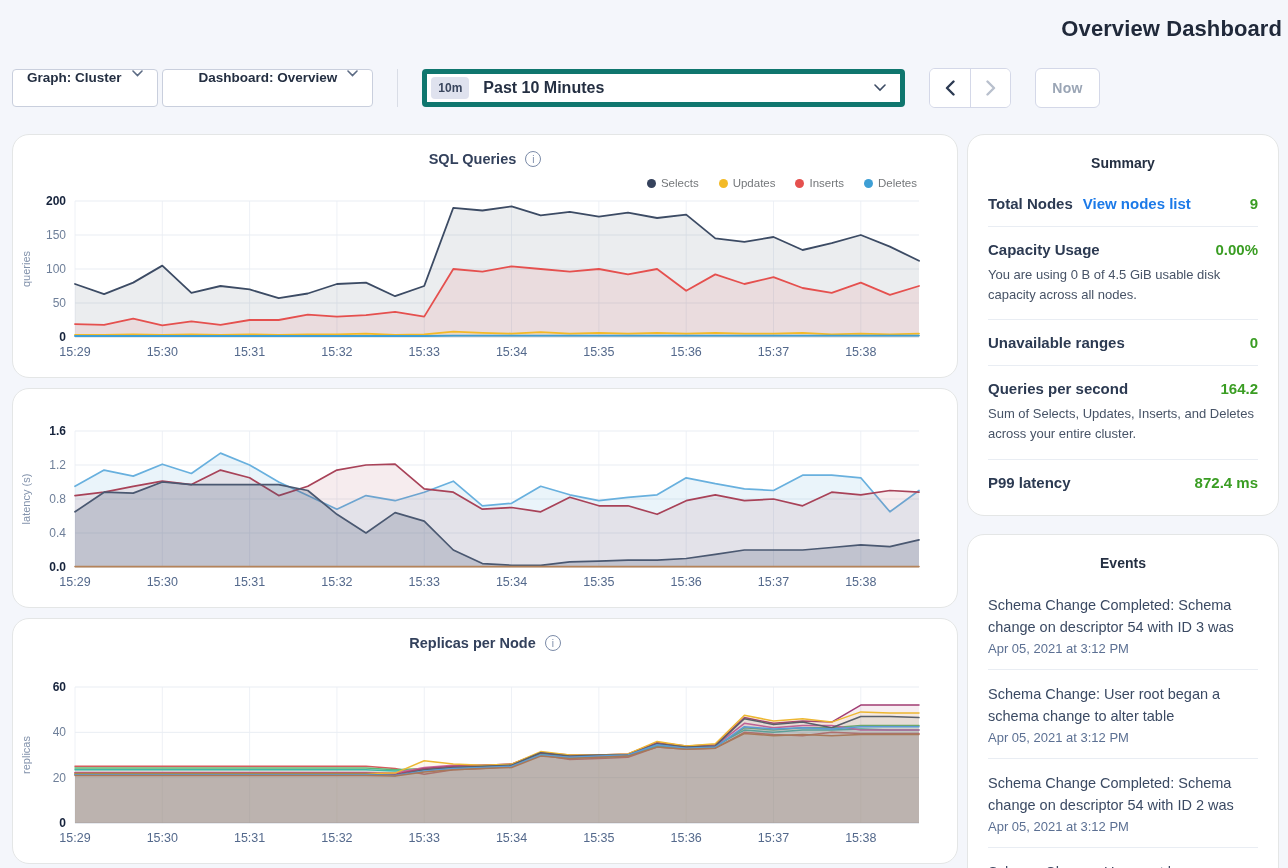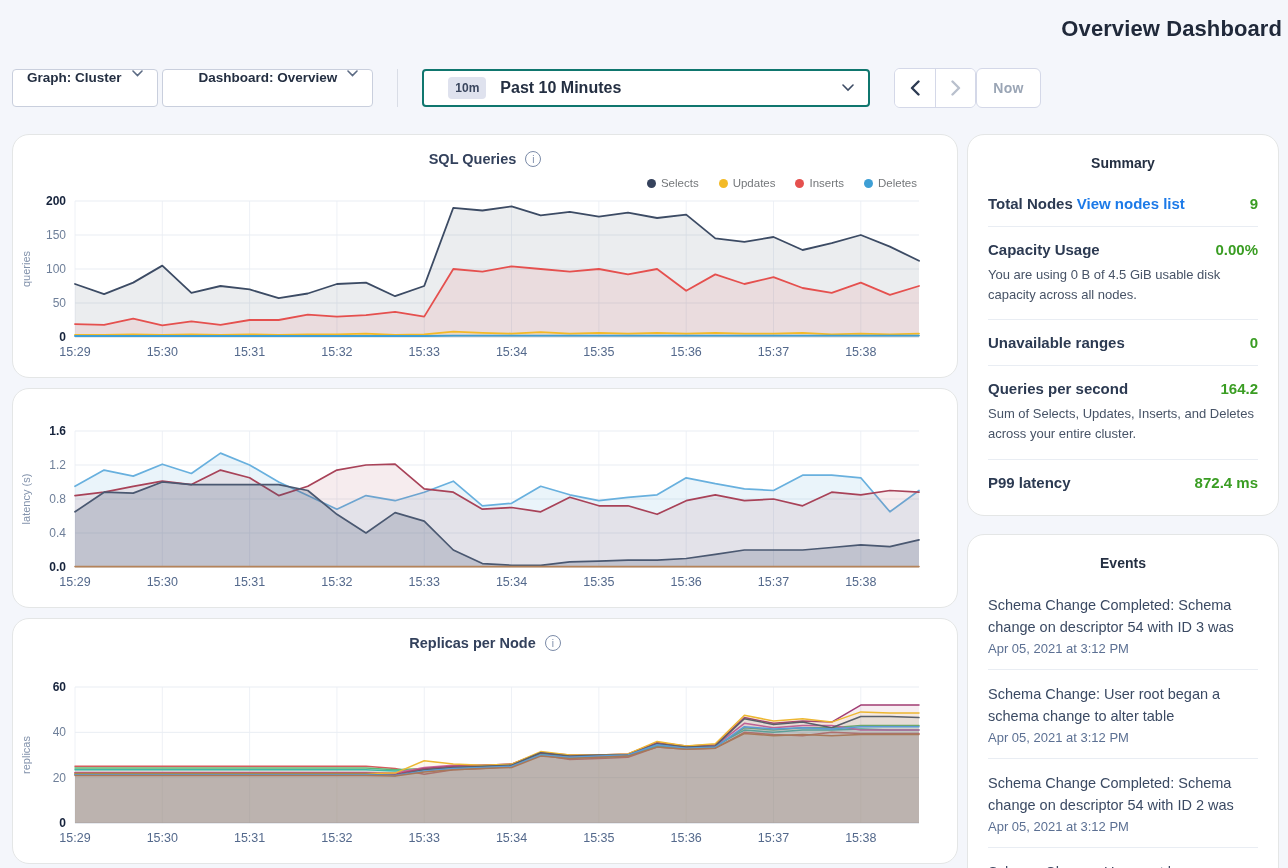--- a/index.html
+++ b/index.html
@@ -19,40 +19,40 @@
   .controls { display:flex; align-items:center; margin-bottom:26px; }
   .dd-btn {
     background:#fff; border:1px solid #c9cfdd; border-radius:4px;
     height:38px; display:flex; gap:10px;
     padding:0 14px; font-size:13.5px; font-weight:700; color:#242f42;
     cursor:pointer;
   }
   .dd-btn + .dd-btn { margin-left:4px;padding-left:36px; }
   .vdiv { width:1px; height:38px; background:#d9dde6; margin:0 24px; }
   .time-picker {
-    background:#fff; border:2px solid #0f766e; border-radius:4px;
-    height:38px; width:448px; display:flex; align-items:center;
-    padding:0 14px 0 24px; cursor:pointer;
+    background:#fff; border:5px solid #0f766e; border-radius:4px;
+    height:38px; width:483px; display:flex; align-items:center;
+    padding:0 14px 0 4px; cursor:pointer;
   }
   .time-badge {
     background:#dfe2ee; color:#3a465e; font-weight:700; font-size:12px;
     border-radius:4px; padding:4px 7px; margin-right:14px;
   }
   .time-label { font-size:16px; font-weight:700; color:#242f42; flex:1; }
   .arrow-group {
     display:flex; margin-left:24px; background:#fff;
     border:1px solid #d4d8e8; border-radius:6px; overflow:hidden; height:40px;
   }
   .arrow-btn {
     width:40px; display:flex; align-items:center; justify-content:center;
     background:#fff; border:none; cursor:pointer;
   }
   .arrow-btn + .arrow-btn { border-left:1px solid #d4d8e8; }
   .now-btn {
-    height:40px; padding:0 16px; background:#fff;
+    margin-left:24px; height:40px; padding:0 16px; background:#fff;
     border:1px solid #d4d8e8; border-radius:6px;
     font-size:14px; font-weight:700; color:#9aa5b5; letter-spacing:.3px;
   }
   .chev { display:inline-block; }
   
   .main { display:grid; grid-template-columns:946px 1fr; gap:9px; align-items:start; }
   .col-left { display:flex; flex-direction:column; gap:10px; }
   .col-right { display:flex; flex-direction:column; gap:18px; padding-right:3px; }
   .card {
     background:#fff; border:1px solid #e4e6e6; border-radius:17px;
@@ -71,21 +71,21 @@
   .legend-item { display:flex; align-items:center; gap:5px; font-size:11.5px; color:#74777a; cursor:pointer; }
   .legend-dot { width:9px; height:9px; border-radius:50%; display:inline-block; }
   .no-legend { height:18px; }
   svg text { font-family:"Liberation Sans", sans-serif; }
   
   .side-card { padding:14px 20px 10px 20px; }
   .side-card h3 { text-align:center; font-size:14px; font-weight:700; color:#242f42; padding:6px 0 10px 0; }
   .srow { padding:14px 0; border-top:1px solid #e9edf3; }
   .srow-line { display:flex; align-items:center; }
   .slabel { font-size:15px; font-weight:700; color:#2c3a52; }
-  .slink { font-size:15px; font-weight:700; color:#1c7ae8; margin-left:4px; text-decoration:none; cursor:pointer; }
+  .slink { font-size:15px; font-weight:700; color:#1c7ae8; margin-left:10px; text-decoration:none; cursor:pointer; }
   .sval { margin-left:auto; font-size:15px; font-weight:700; color:#3a9d23; }
   .sdesc { font-size:13px; color:#475366; line-height:1.55; margin-top:7px; }
   
   .event { padding:13px 0; border-top:1px solid #e9edf3; }
   .event:first-of-type { border-top:none; }
   .emsg { font-size:14.5px; color:#3b4a63; line-height:22px; cursor:pointer; }
   .etime { font-size:13px; color:#5c7093; margin-top:3px; }
 </style>
 </head>
 <body>

